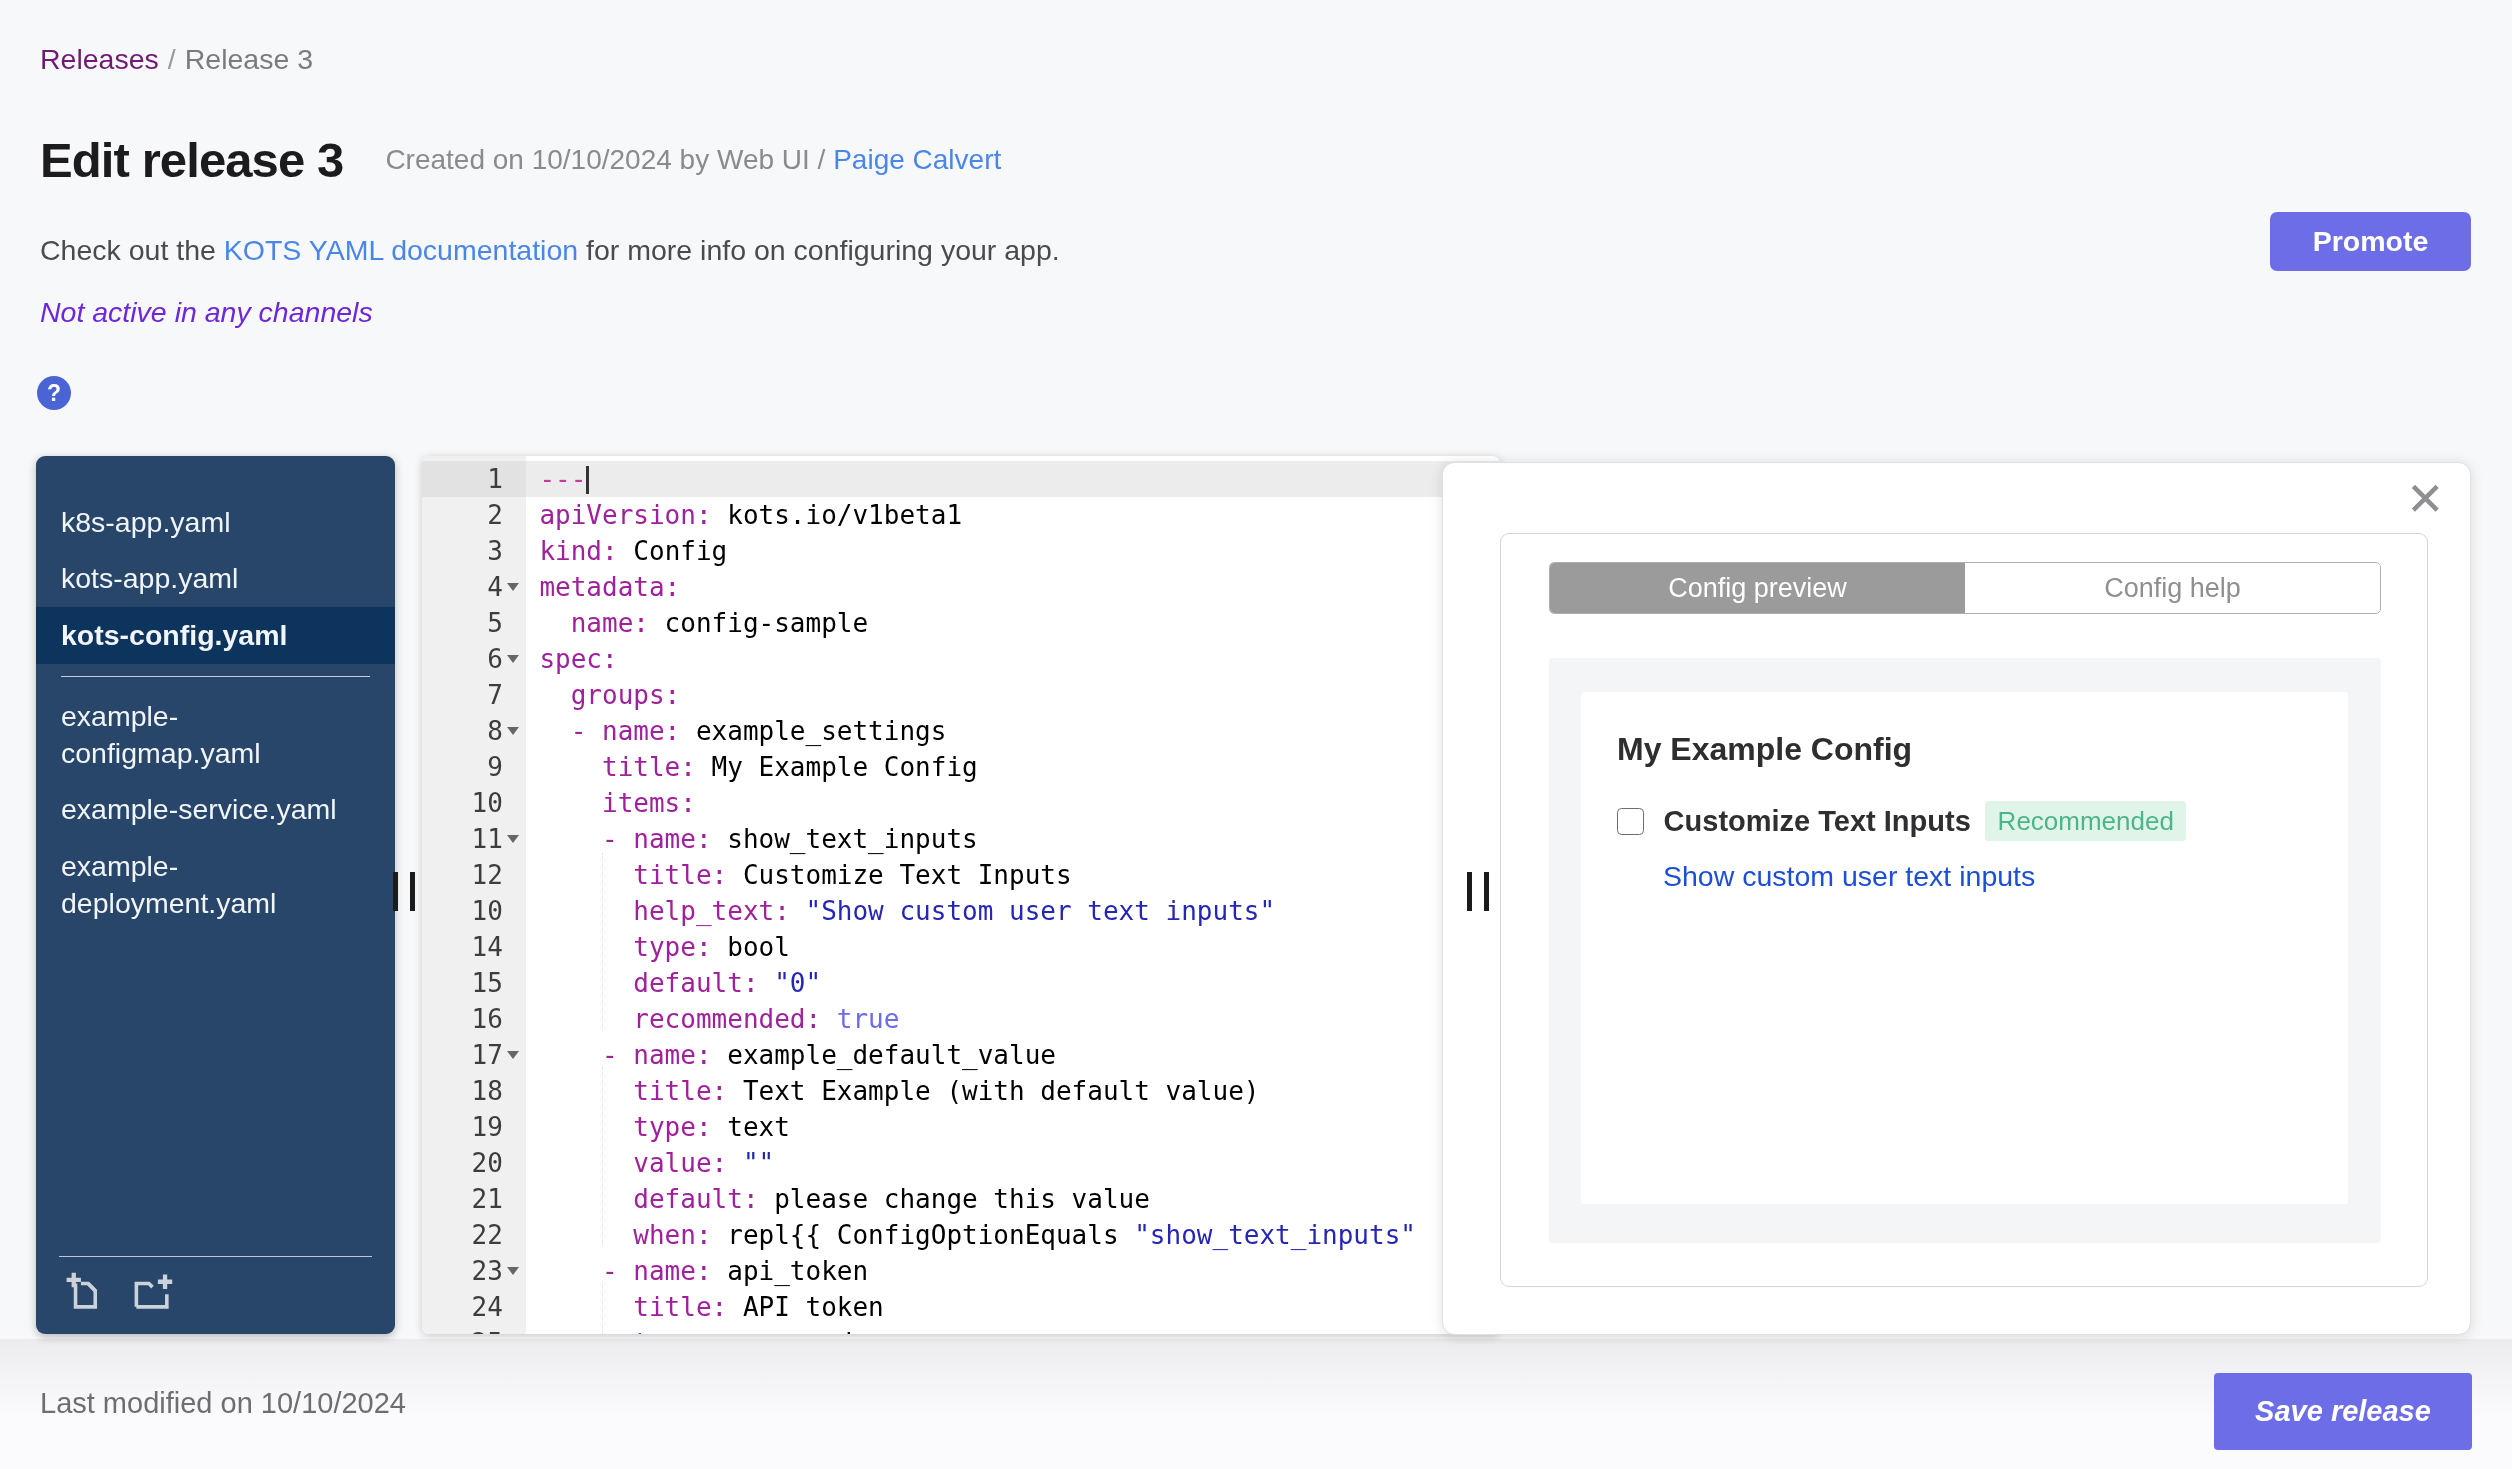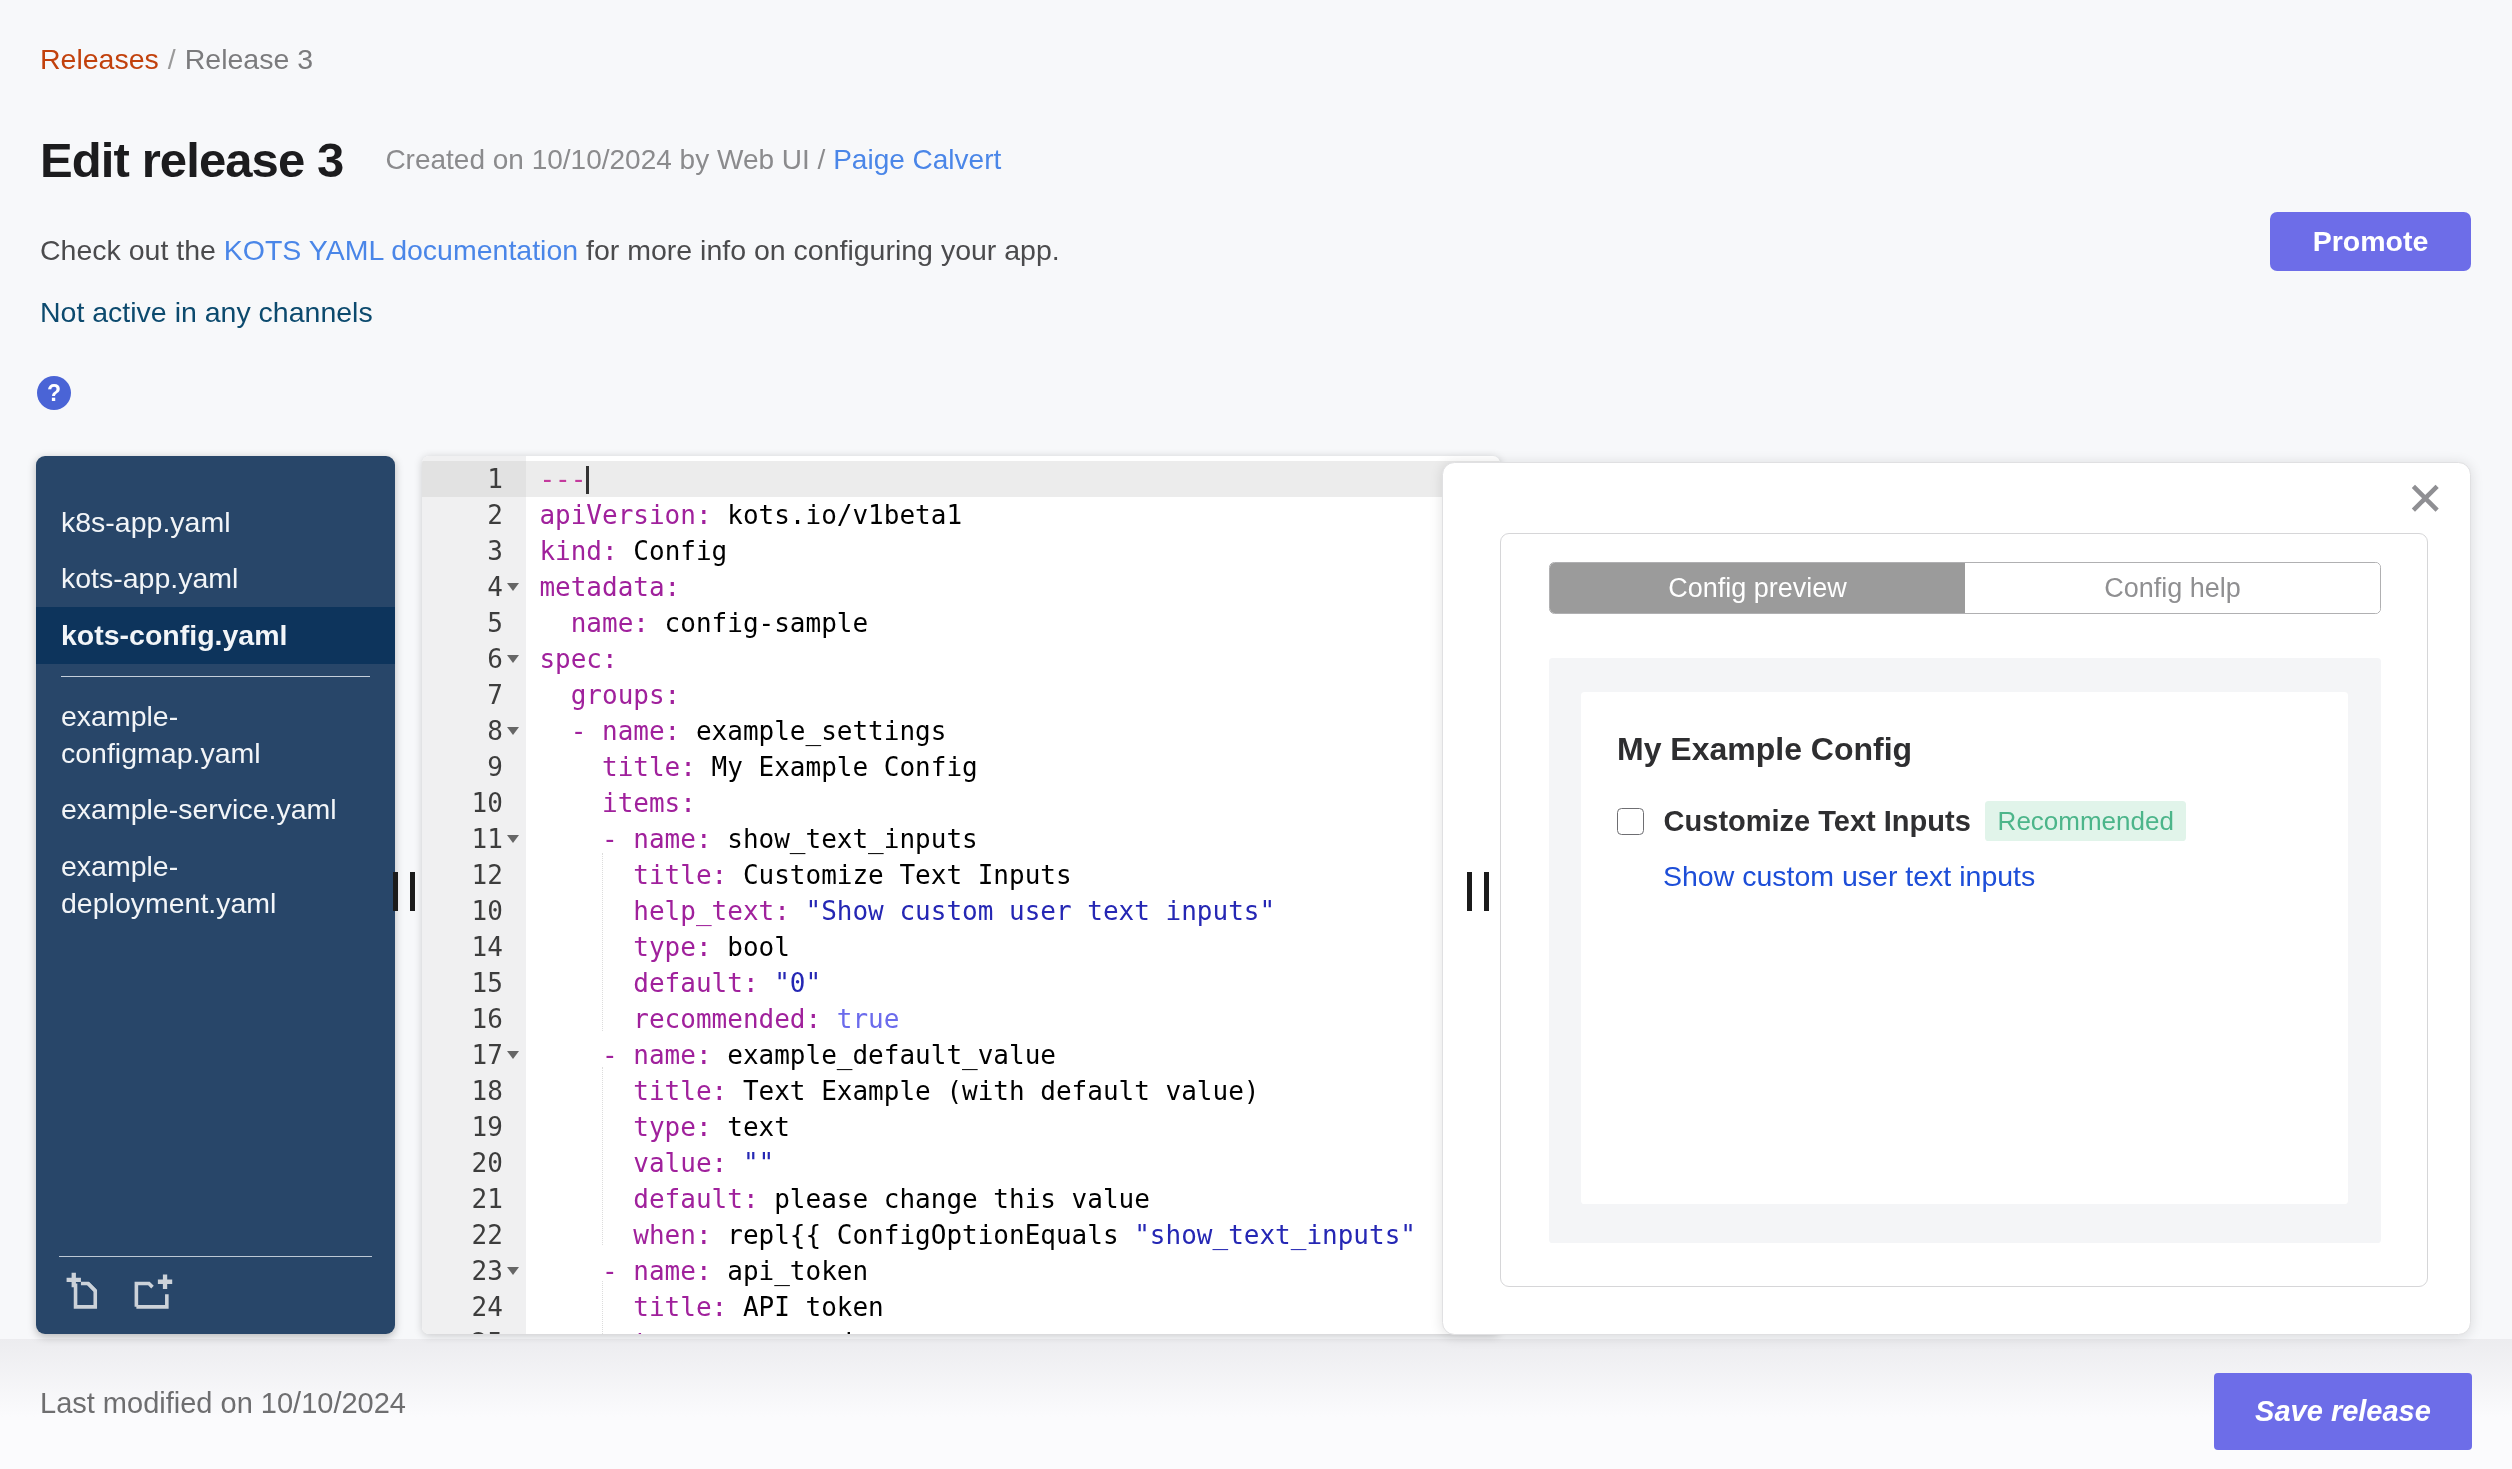--- a/index.html
+++ b/index.html
@@ -3,33 +3,33 @@
 <meta charset="utf-8">
 <style>
   * { margin:0; padding:0; box-sizing:border-box; }
   html,body { width:2512px; height:1469px; overflow:hidden; }
   body { background:#f7f8fa; font-family:"Liberation Sans", sans-serif; color:#333; position:relative; }
 
   .abs { position:absolute; }
 
   
   .breadcrumb { left:40px; top:43px; font-size:28.5px; }
-  .breadcrumb .link { color:#c2410c; cursor:pointer; }
+  .breadcrumb .link { color:#701a75; cursor:pointer; }
   .breadcrumb .sep { color:#9a9a9a; margin:0 9px; }
   .breadcrumb .current { color:#7b7b7d; }
 
   .title-row { left:40px; top:132px; display:flex; align-items:center; gap:42px; }
   .page-title { font-size:49px; font-weight:bold; color:#1c1c1e; letter-spacing:-0.9px; }
   .created { font-size:28px; color:#8b8b8d; }
   .created .link { color:#4a86e8; cursor:pointer; }
 
   .doc-line { left:40px; top:234px; font-size:28.5px; color:#4b4b4d; }
   .doc-line .link { color:#4a86e8; cursor:pointer; }
 
-  .channel-status { left:40px; top:296px; font-size:28.5px; color:#0c4a6e; }
+  .channel-status { left:40px; top:296px; font-size:28.5px; color:#6d28d9;font-style:italic; }
 
   .git-row { left:37px; top:376px; display:flex; align-items:center; gap:16px; }
   .q-icon { width:34px; height:34px; border-radius:50%; background:#4a64d6; color:#fff;
             font-size:23px; font-weight:bold; display:flex; align-items:center; justify-content:center; }
   .git-link { font-size:28.5px; color:#4a86e8; cursor:pointer; }
 
   .btn { background:#6d6de8; color:#fff; font-weight:bold; display:flex; align-items:center;
          justify-content:center; cursor:pointer; }
   .promote-btn { left:2270px; top:212px; width:201px; height:59px; border-radius:7.1px; font-size:28.5px; }
   .save-btn { left:2214px; top:1373px; width:258px; height:77px; border-radius:4px; font-size:29px; z-index:7;font-style:italic; }

